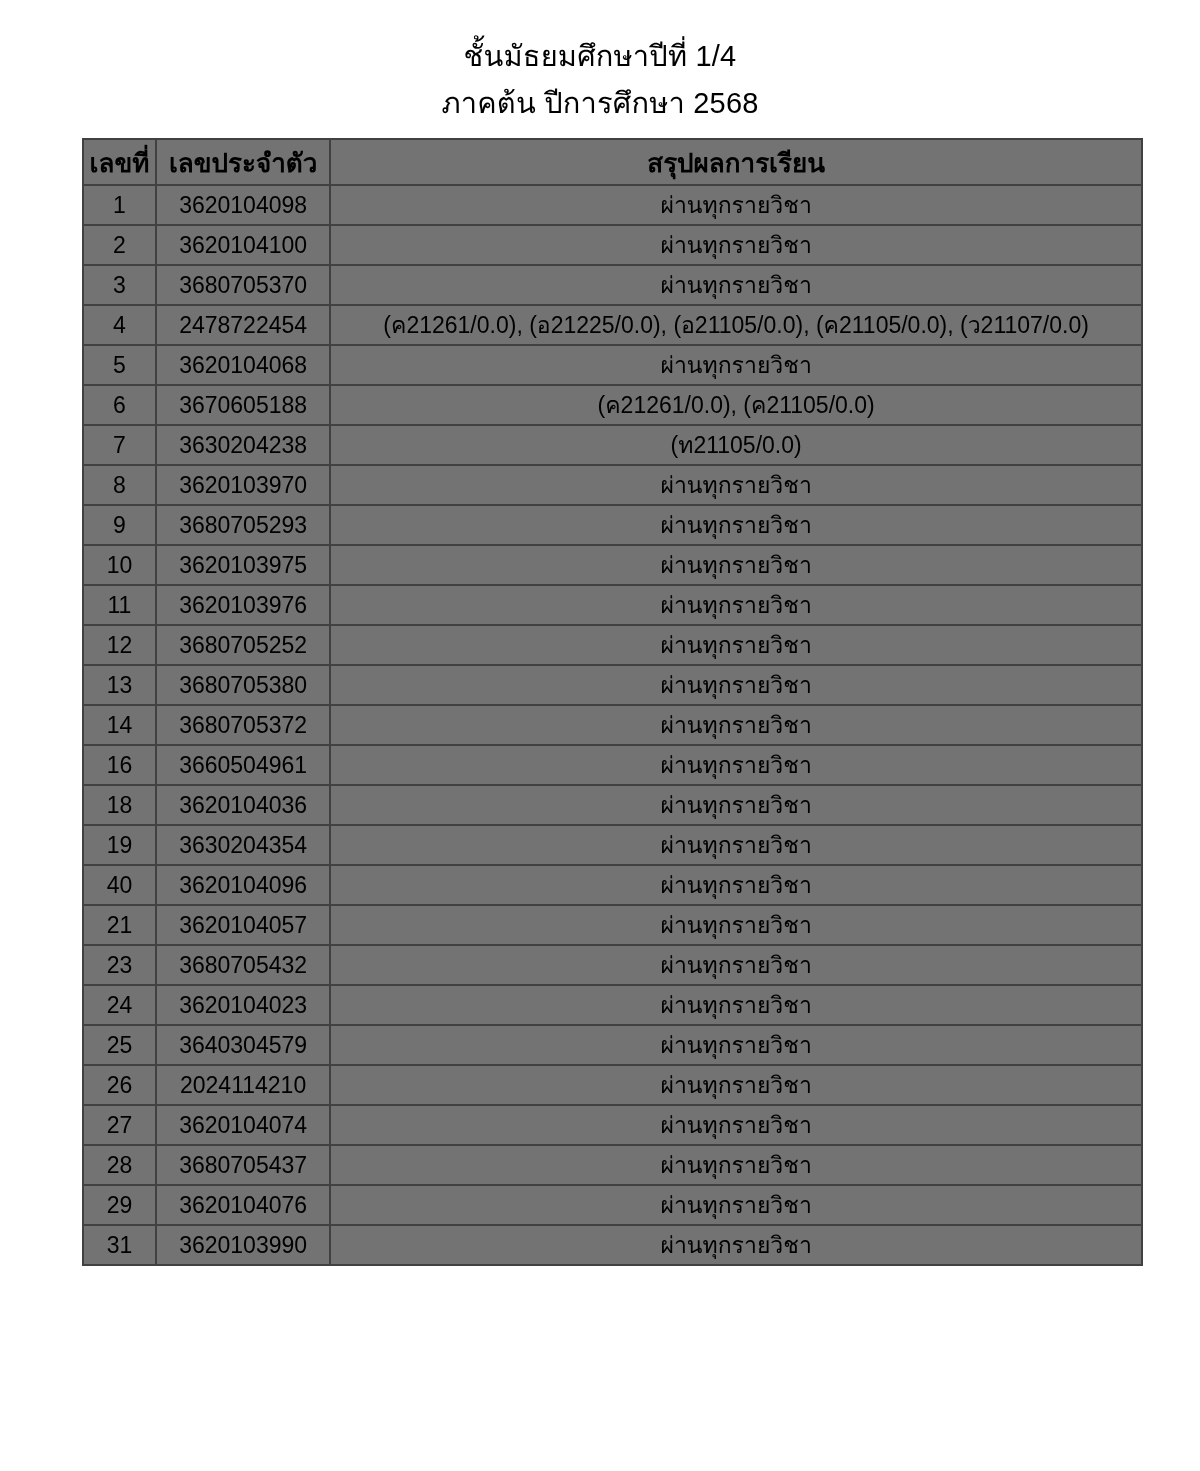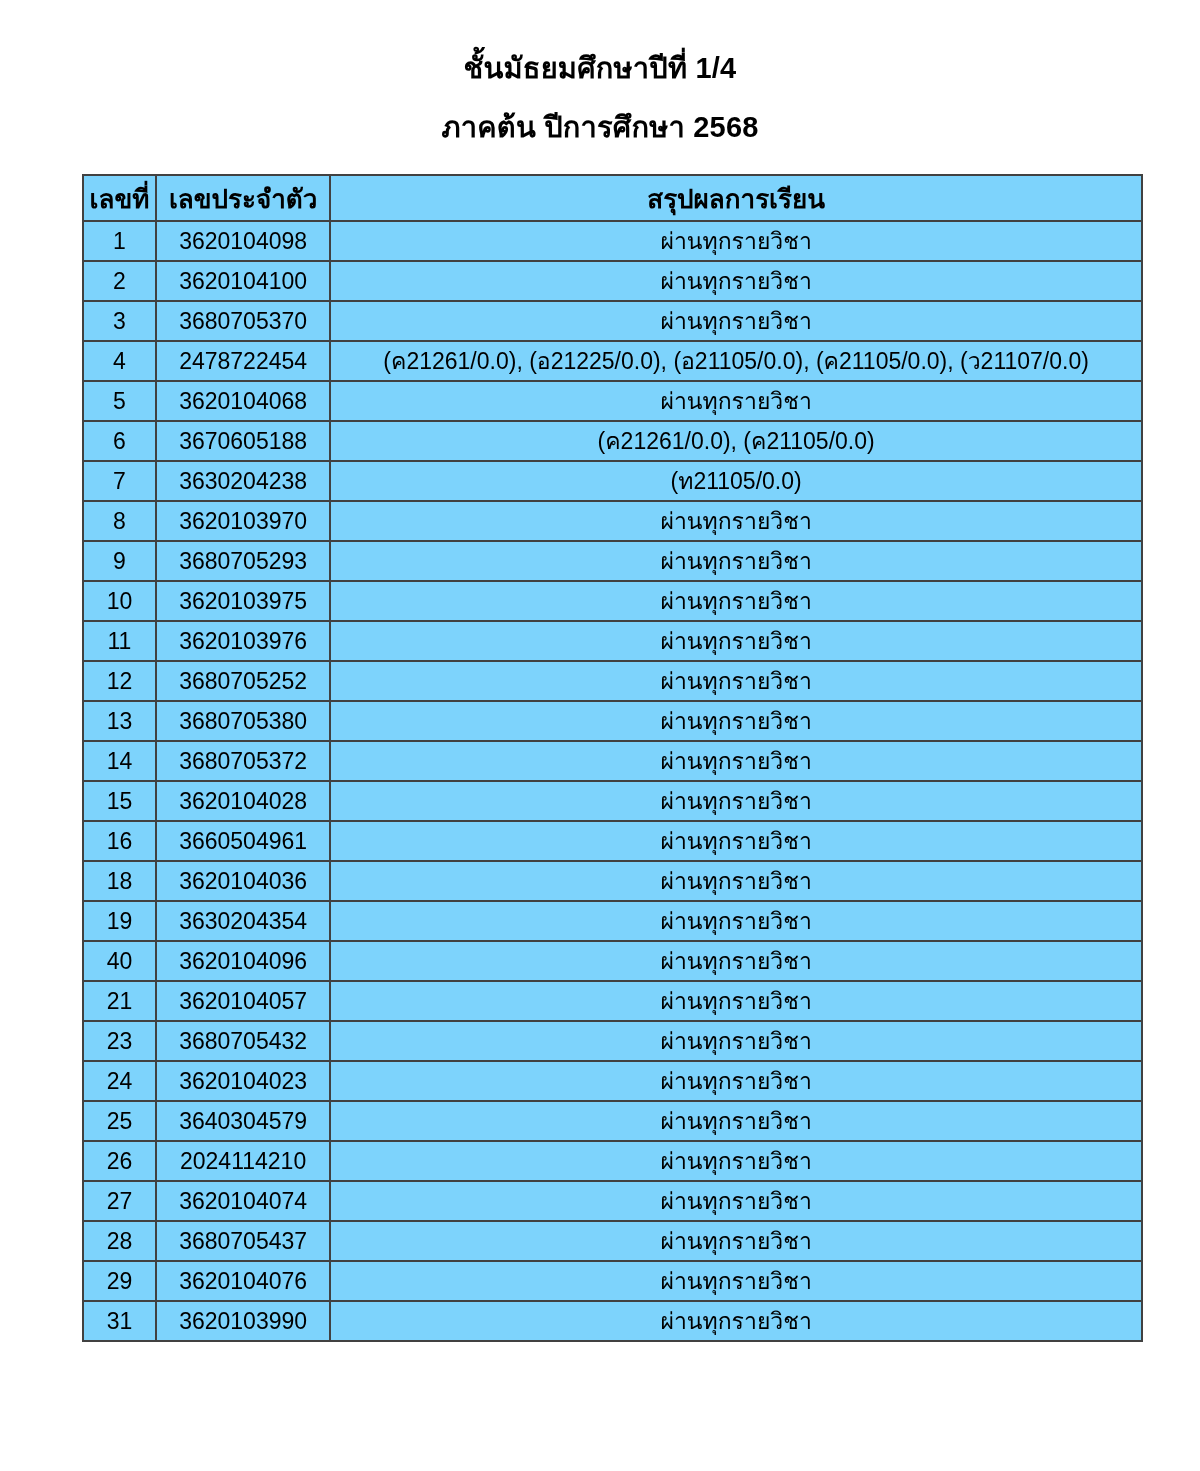--- a/index.html
+++ b/index.html
@@ -13,37 +13,37 @@
     color: #000000;
     height: 1471px;
     position: relative;
   }
   .page {
     padding-top: 32px;
   }
   .doc-title,
   .doc-subtitle {
     text-align: center;
-    font-weight: bold;
+    font-weight: normal;
     font-size: 29px;
     line-height: 1.0;
-    margin: 16px;
+    margin: 4px;
     padding: 6px 0 10px 0;
     letter-spacing: 0.2px;
   }
   .doc-subtitle {
     padding-top: 4px;
     padding-bottom: 16px;
   }
   table.results {
     border-collapse: collapse;
     table-layout: fixed;
     margin-left: 82px;
     width: 1061px;
-    background: #7dd3fc;
+    background: #737373;
   }
   table.results th,
   table.results td {
     border: 2px solid #414141;
     text-align: center;
     vertical-align: middle;
     padding: 0 4px;
     overflow: hidden;
     white-space: nowrap;
   }
@@ -151,25 +151,20 @@
           <td>13</td>
           <td>3680705380</td>
           <td>ผ่านทุกรายวิชา</td>
         </tr>
         <tr>
           <td>14</td>
           <td>3680705372</td>
           <td>ผ่านทุกรายวิชา</td>
         </tr>
         <tr>
-          <td>15</td>
-          <td>3620104028</td>
-          <td>ผ่านทุกรายวิชา</td>
-        </tr>
-        <tr>
           <td>16</td>
           <td>3660504961</td>
           <td>ผ่านทุกรายวิชา</td>
         </tr>
         <tr>
           <td>18</td>
           <td>3620104036</td>
           <td>ผ่านทุกรายวิชา</td>
         </tr>
         <tr>

